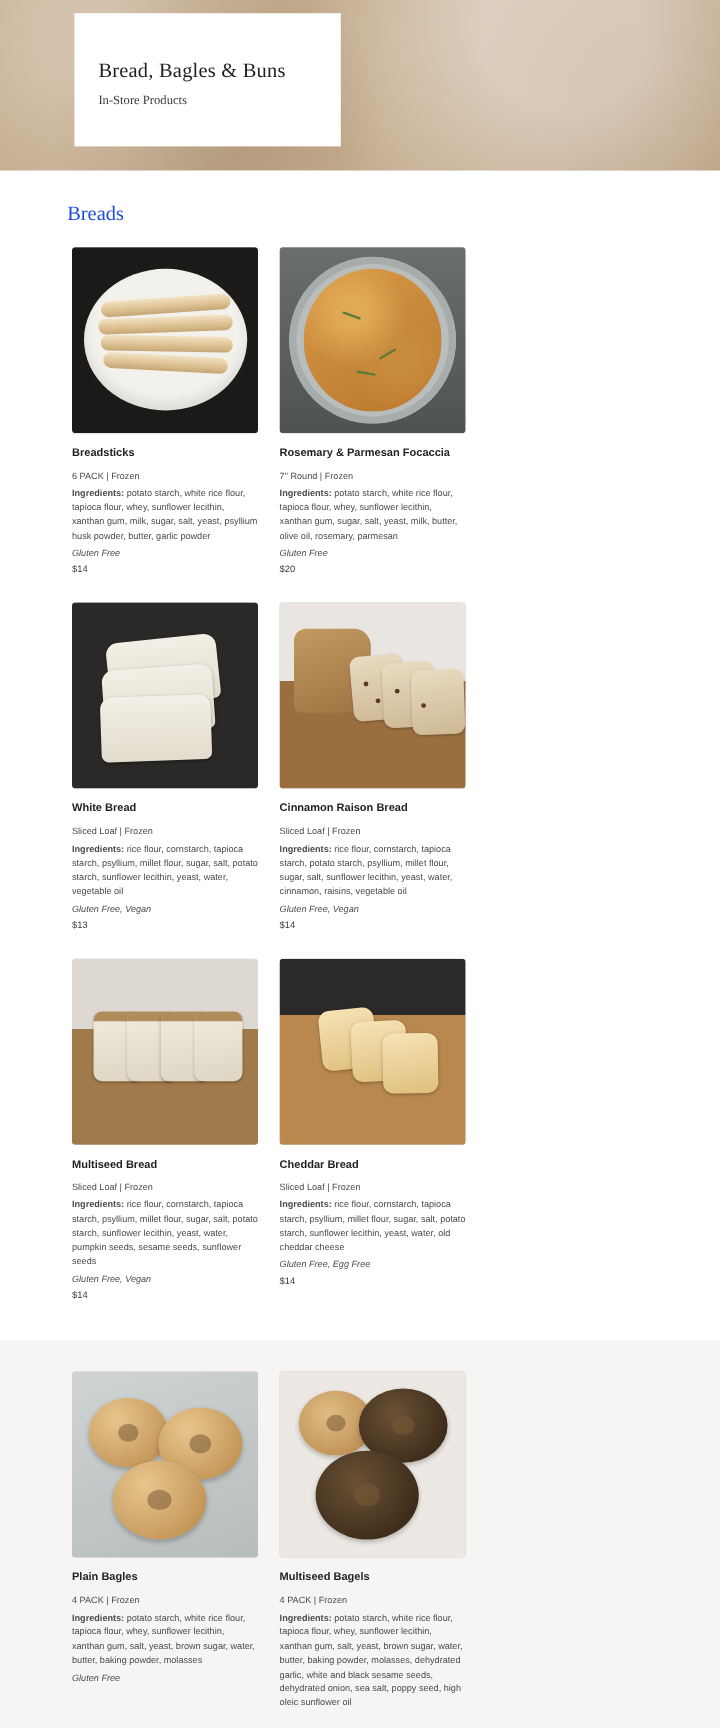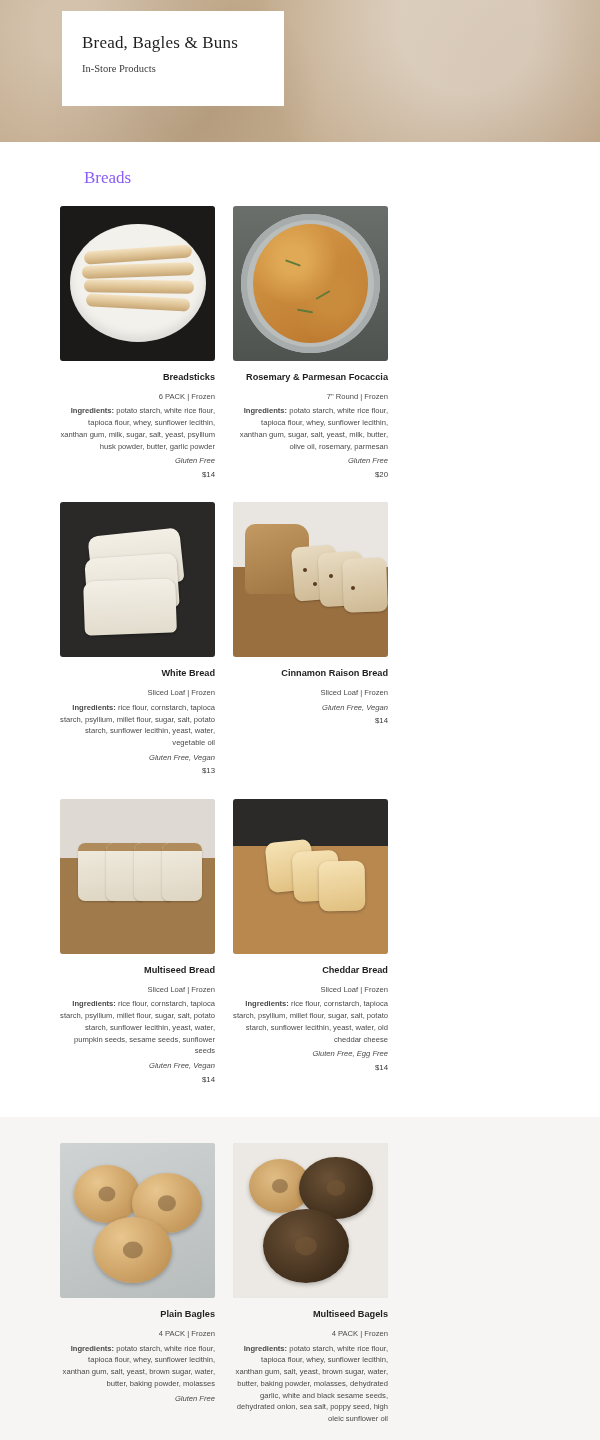--- a/index.html
+++ b/index.html
@@ -47,51 +47,52 @@
     background: #ffffff;
     padding: 22px 20px 20px 20px;
   }
   .hero-title {
     font-family: "Liberation Serif", serif;
     font-size: 17px;
     font-weight: 400;
     color: #1f1f1f;
     letter-spacing: .2px;
     margin-bottom: 10px;
+    margin-top: 16px;
   }
   .hero-sub {
     font-family: "Liberation Serif", serif;
     font-size: 10.5px;
     color: #3a3a3a;
     margin-bottom: 12px;
   }
   .hero-desc {
     font-size: 8.6px;
     line-height: 1.65;
     color: #3d3d3d;
   }
 
   
   .section { padding: 26px 0 10px 0; }
   .section.alt { background: #f6f5f3; padding-bottom: 28px; }
   .section-title {
     font-family: "Liberation Serif", serif;
     font-size: 17px;
     font-weight: 400;
-    color: #8b5cf6;
-    padding-left: 84px;
+    color: #1d4ed8;
+    padding-left: 56px;
     margin-bottom: 18px;
   }
   .grid {
     display: flex;
     flex-wrap: wrap;
     gap: 0 18px;
     padding: 0 60px;
   }
-  .card { width: 155px; margin-bottom: 22px; text-align: right; }
+  .card { width: 155px; margin-bottom: 22px; }
   .thumb {
     width: 155px;
     height: 155px;
     border-radius: 3px;
     overflow: hidden;
     position: relative;
     background: #cfc7bb;
   }
   .card-title {
     font-size: 9.2px;
@@ -294,20 +295,21 @@
           <div class="sl" style="left:86px;top:50px;transform:rotate(-3deg)"></div>
           <div class="sl" style="left:110px;top:56px;transform:rotate(-2deg)"></div>
           <div class="rais" style="left:70px;top:66px"></div>
           <div class="rais" style="left:80px;top:80px"></div>
           <div class="rais" style="left:96px;top:72px"></div>
           <div class="rais" style="left:118px;top:84px"></div>
         </div>
       </div>
       <div class="card-title">Cinnamon Raison Bread</div>
       <div class="card-meta">Sliced Loaf | Frozen</div>
+      <div class="card-ing"><b>Ingredients:</b><span> rice flour, cornstarch, tapioca starch, potato starch, psyllium, millet flour, sugar, salt, sunflower lecithin, yeast, water, cinnamon, raisins, vegetable oil</span></div>
       <div class="card-tags">Gluten Free, Vegan</div>
       <div class="card-price">$14</div>
     </div>
 
     <div class="card">
       <div class="thumb">
         <div class="ph ph-multiseed">
           <div class="sl" style="left:18px;top:44px">
               <div class="crust"></div>
             </div>

